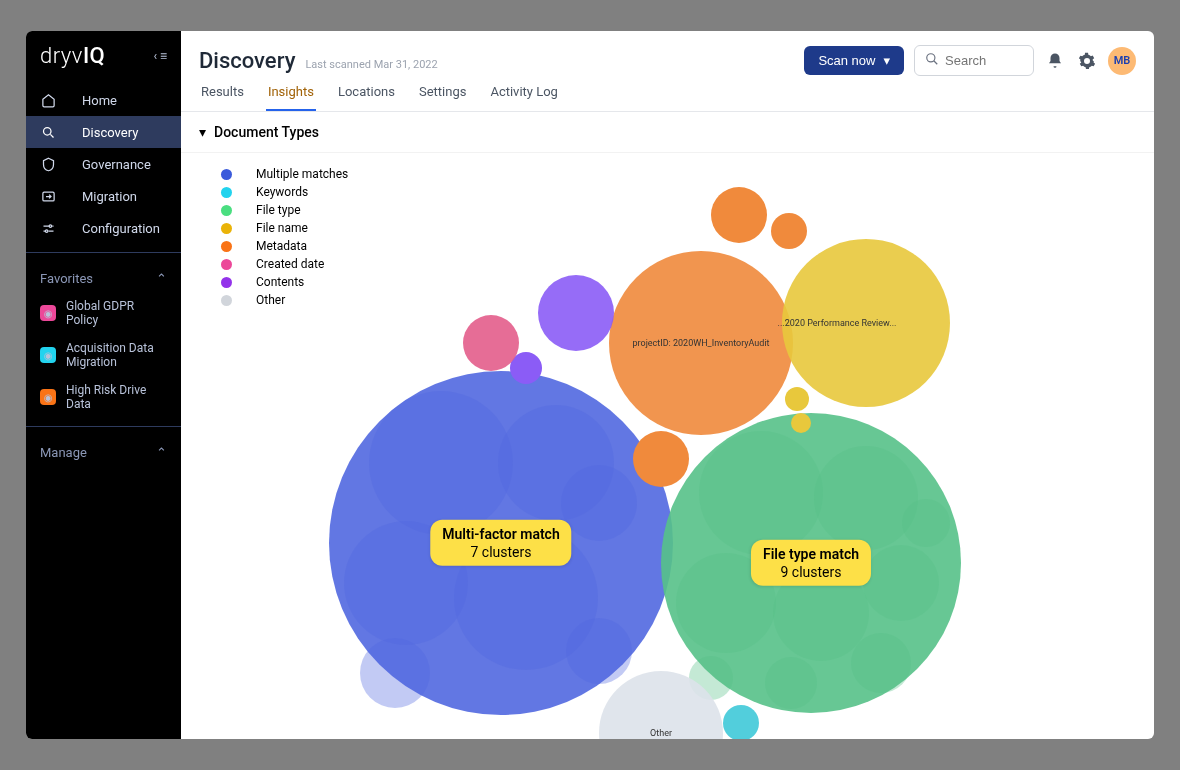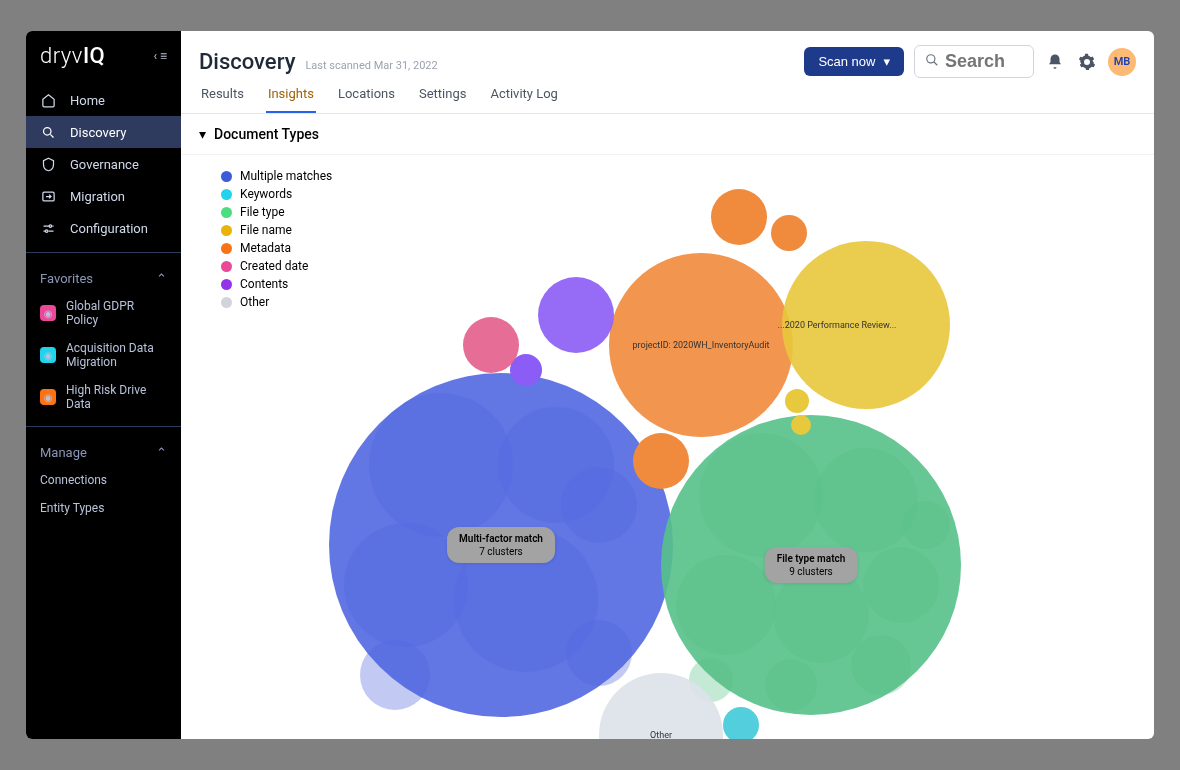--- a/index.html
+++ b/index.html
@@ -6,58 +6,58 @@
   body { font-family: -apple-system, BlinkMacSystemFont, 'Segoe UI', Roboto, sans-serif; background: #808080; display: flex; align-items: center; justify-content: center; height: 770px; width: 1180px; }
   .device { background: #808080; border-radius: 28px; padding: 16px; width: 1160px; height: 740px; }
   .screen { background: #fff; border-radius: 6px; width: 100%; height: 100%; display: flex; overflow: hidden; }
   
   .sidebar { background: #000000; width: 155px; color: #b8c2d9; font-size: 13px; display: flex; flex-direction: column; }
   .sidebar-header { display: flex; align-items: center; justify-content: space-between; padding: 12px 14px 16px; }
   .logo { color: #fff; font-size: 22px; font-weight: 300; letter-spacing: 0.5px; }
   .logo .iq { font-weight: 500; }
   .collapse-btn { color: #b8c2d9; font-size: 12px; display: flex; align-items: center; gap: 2px; cursor: pointer; }
   
-  .nav-item { display: flex; align-items: center; gap: 14px; padding: 8px 14px; cursor: pointer; color: #d0d8ea; }
+  .nav-item { display: flex; align-items: center; gap: 26px; padding: 8px 14px; cursor: pointer; color: #d0d8ea; }
   .nav-item.active { background: #2e3b5e; color: #fff; }
   .nav-icon { width: 16px; height: 16px; display: flex; align-items: center; justify-content: center; flex-shrink: 0; }
   
   .sidebar-divider { height: 1px; background: #2e3b5e; margin: 8px 0; }
   .sidebar-section { padding: 10px 14px 6px; display: flex; justify-content: space-between; align-items: center; color: #8a96b5; cursor: pointer; }
   .fav-item { display: flex; align-items: center; gap: 10px; padding: 7px 14px; cursor: pointer; font-size: 12px; }
   .fav-icon { width: 16px; height: 16px; border-radius: 4px; display: flex; align-items: center; justify-content: center; font-size: 10px; flex-shrink: 0; }
   
   .main { flex: 1; display: flex; flex-direction: column; overflow: hidden; }
   .topbar { padding: 14px 18px 0; border-bottom: 1px solid #e5e7eb; }
   .topbar-row1 { display: flex; align-items: center; justify-content: space-between; }
   .title-group { display: flex; align-items: baseline; gap: 10px;}
   .page-title { font-size: 22px; font-weight: 500; color: #1f2937; }
   .subtitle { font-size: 11px; color: #9ca3af; }
   .topbar-actions { display: flex; align-items: center; gap: 10px; }
   .scan-btn { background: #1e3a8a; color: #fff; border: none; padding: 7px 14px; border-radius: 6px; font-size: 13px; display: flex; align-items: center; gap: 8px; cursor: pointer; }
   .search-box { border: 1px solid #d1d5db; border-radius: 6px; padding: 5px 10px; display: flex; align-items: center; gap: 6px; width: 120px; }
-  .search-box input { border: none; outline: none; font-size: 18px; width: 100%; font-weight: bold; }
+  .search-box input { border: none; outline: none; font-size: 13px; width: 100%; }
   .icon-btn { width: 22px; height: 22px; display: flex; align-items: center; justify-content: center; cursor: pointer; color: #4b5563; }
   .avatar { width: 28px; height: 28px; border-radius: 50%; background: #fdba74; color: #1e40af; font-size: 11px; font-weight: 600; display: flex; align-items: center; justify-content: center; cursor: pointer; }
   
   .tabs { display: flex; gap: 20px; }
   .tab { padding: 8px 2px 10px; font-size: 13px; color: #4b5563; cursor: pointer; border-bottom: 2px solid transparent; }
   .tab.active { color: #a16207; border-bottom-color: #2563eb; }
   
   .section-header { display: flex; justify-content: space-between; align-items: center; padding: 12px 18px; border-bottom: 1px solid #f2f2f2; }
   .section-title-group { display: flex; align-items: center; gap: 8px; font-size: 14px; font-weight: 500; }
   .stats { font-size: 13px; color: #374151; }
   
   .chart-area { flex: 1; position: relative; display: flex; }
   .legend { padding: 12px 0 0 40px; font-size: 12px; }
-  .legend-item { display: flex; align-items: center; gap: 8px; padding: 2px 0; }
+  .legend-item { display: flex; align-items: center; gap: 24px; padding: 2px 0; }
   .legend-dot { width: 11px; height: 11px; border-radius: 50%; }
   
   .bubbles { position: absolute; inset: 0; }
   .bubble { position: absolute; border-radius: 50%; }
-  .bubble-label { position: absolute; background: #a3a3a3; border-radius: 12px; padding: 5px 12px; font-size: 10px; text-align: center; box-shadow: 0 1px 3px rgba(0,0,0,0.1); transform: translate(-50%, -50%); line-height: 1.3; }
+  .bubble-label { position: absolute; background: #fde047; border-radius: 12px; padding: 5px 12px; font-size: 14px; text-align: center; box-shadow: 0 1px 3px rgba(0,0,0,0.1); transform: translate(-50%, -50%); line-height: 1.3; }
   .bubble-label .t1 { font-weight: 600; }
   .bubble-inline-label { position: absolute; font-size: 9px; text-align: center; transform: translate(-50%, -50%); color: #333; white-space: nowrap; }
 </style>
 </head>
 <body>
 
 <div class="device">
   <div class="screen">
     <aside class="sidebar">
       <div class="sidebar-header">
@@ -125,28 +125,20 @@
           <div class="fav-item">
             <span class="fav-icon" style="background:#f97316">◉</span>
             <span>High Risk Drive Data</span>
           </div>
         </div>
       <div class="sidebar-divider"></div>
       <div class="sidebar-section">
         <span>Manage</span>
         <span>⌃</span>
       </div>
-      <div id="manage-list">
-          <div class="fav-item">
-            <span>Connections</span>
-          </div>
-          <div class="fav-item">
-            <span>Entity Types</span>
-          </div>
-        </div>
     </aside>
 
     <main class="main">
       <div class="topbar">
         <div class="topbar-row1">
           <div class="title-group">
             <h1 class="page-title">Discovery</h1>
             <span class="subtitle">Last scanned Mar 31, 2022</span>
           </div>
           <div class="topbar-actions">

